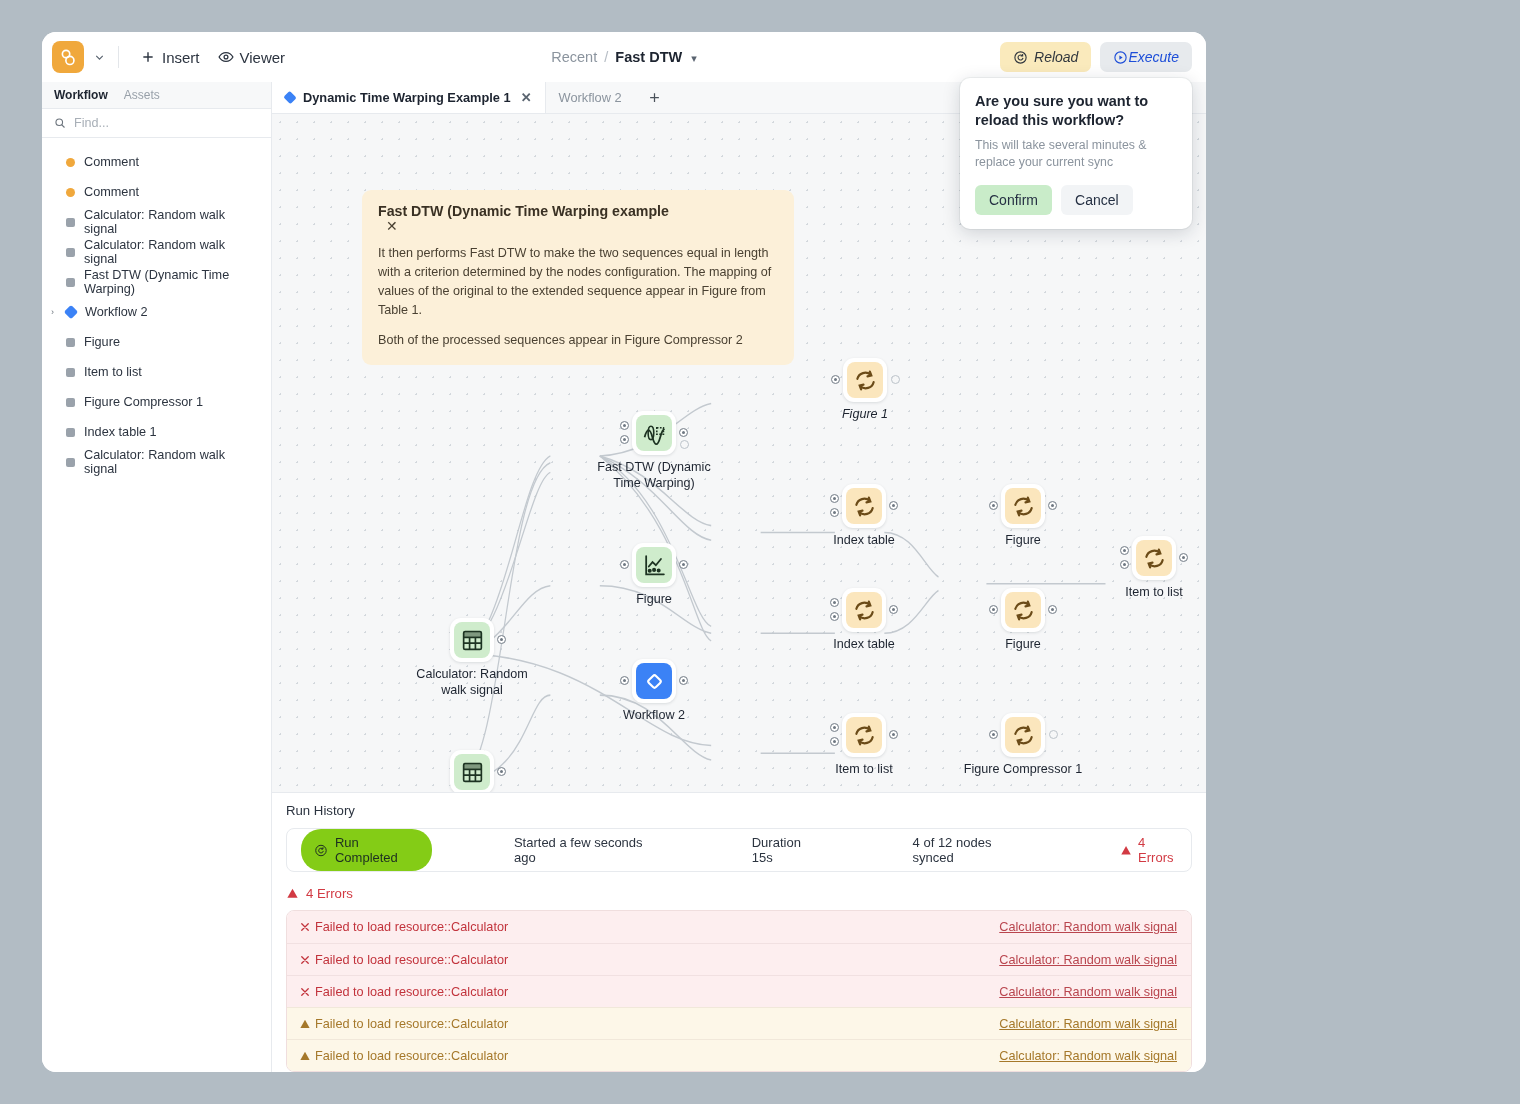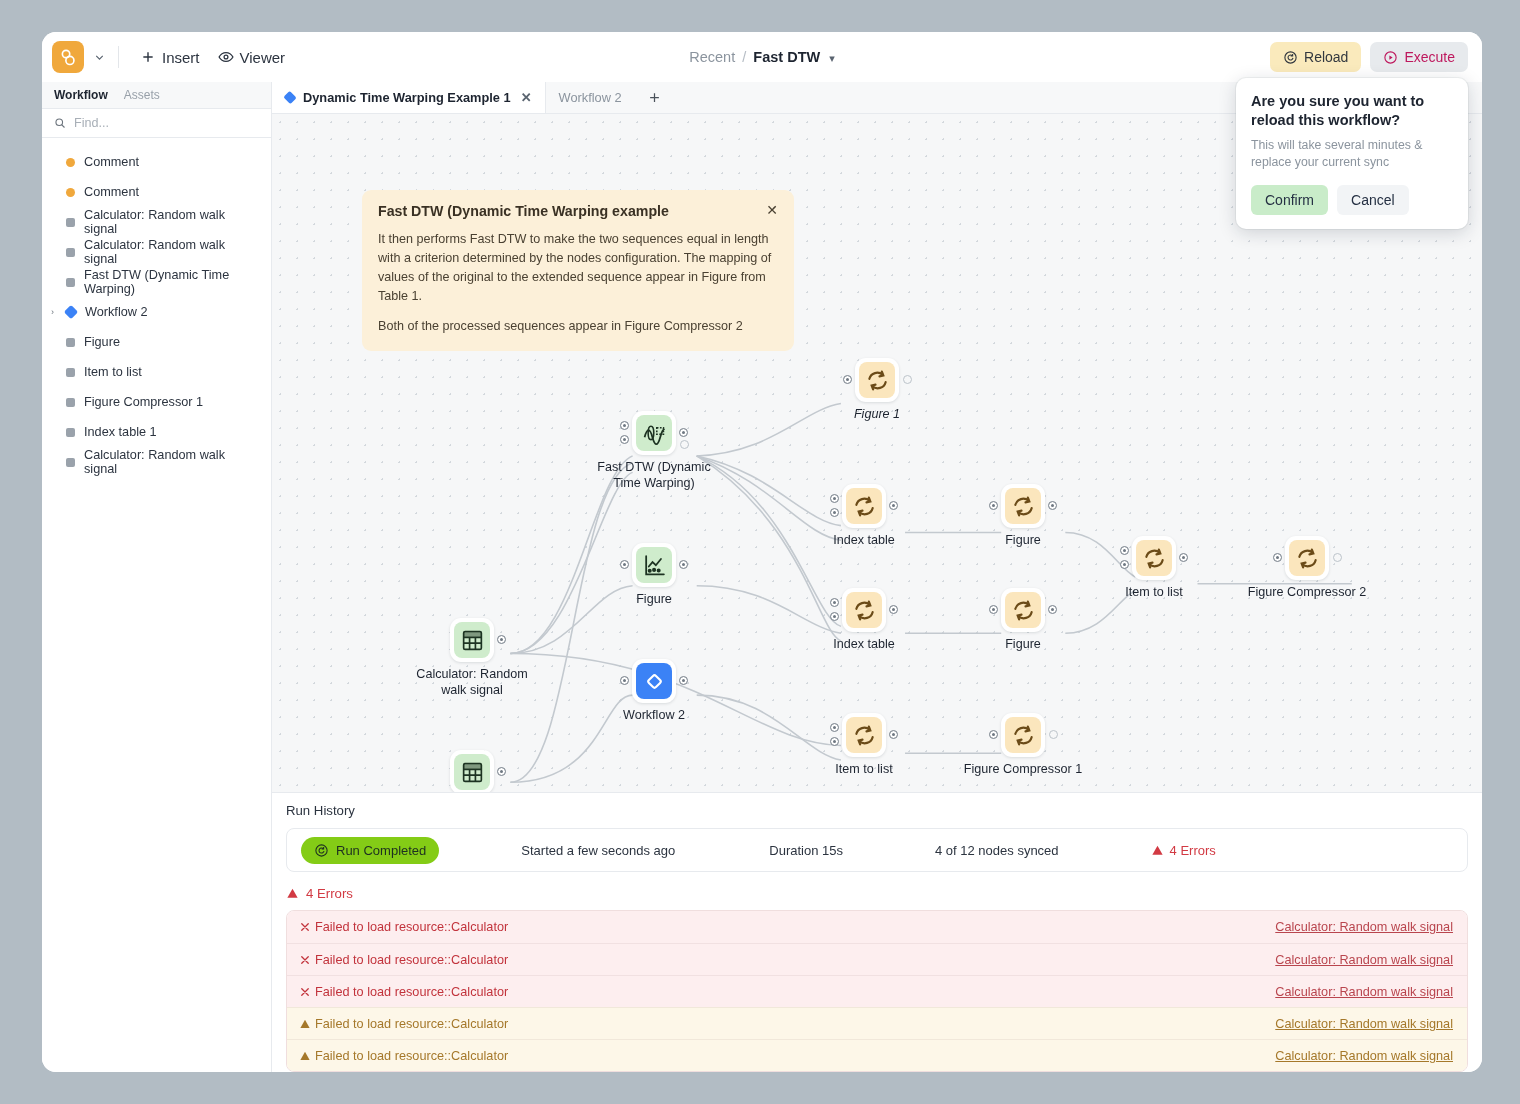--- a/index.html
+++ b/index.html
@@ -5,21 +5,21 @@
   * { box-sizing: border-box; margin: 0; padding: 0; }
   html, body {
     width: 1520px; height: 1104px;
     background: #b2bcc4;
     font-family: "Liberation Sans", sans-serif;
     overflow: hidden;
   }
   .app-window {
     position: absolute;
     left: 42px; top: 32px;
-    width: 1440px; height: 1040px;
+    width: 1164px; height: 1040px;
     background: #ffffff;
     border-radius: 14px;
     overflow: hidden;
     display: flex;
     flex-direction: column;
   }
 
   
   .topbar {
     height: 50px;
@@ -55,30 +55,30 @@
     font-size: 14.5px;
     pointer-events: none;
   }
   .breadcrumb span { pointer-events: auto; }
   .bc-recent { color: #8b949e; }
   .bc-sep { color: #b5bcc4; margin: 0 3px; }
   .bc-current { color: #1d2430; font-weight: bold; }
   .bc-caret { color: #5a6470; margin-left: 5px; font-size: 11px; }
   .topbar-right {
     margin-left: auto;
-    display: flex; gap: 9px;
+    display: flex; gap: 9px; font-style: italic;
   }
   .btn-reload {
     display: flex; align-items: center; gap: 6px;
     background: #faeabc; color: #32383f;
     font-size: 14px; padding: 7px 13px; border-radius: 7px;
   }
   .btn-execute {
-    display: flex; align-items: center; gap: 6px;
-    background: #e7eaed; color: #be185d;
+    display: flex; align-items: center; 
+    background: #e7eaed; color: #1d4ed8;
     font-size: 14px; padding: 7px 13px; border-radius: 7px;
   }
   .btn-reload svg, .btn-execute svg { width: 15px; height: 15px; }
 
   
   .popover {
     position: absolute;
     right: 14px; top: 46px;
     width: 232px;
     background: #fff;
@@ -165,21 +165,21 @@
     background-size: 17px 17px;
     overflow: hidden;
   }
   .note {
     position: absolute; left: 90px; top: 76px;
     width: 432px;
     background: #fcf0d9;
     border-radius: 9px;
     padding: 13px 16px 16px;
   }
-  .note-head { display: flex; align-items: flex-start; }
+  .note-head { display: flex; align-items: flex-start; flex-direction: column; }
   .note-title { font-size: 14.2px; font-weight: bold; color: #3a3124; flex: 1; }
   .note-x { font-size: 14px; color: #4a4132; line-height: 1; padding-left: 8px; }
   .note-p { font-size: 12.6px; color: #4a4132; line-height: 1.5; margin-top: 11px; }
 
   .node { position: absolute; }
   .node-box {
     width: 44px; height: 44px;
     border-radius: 11px;
     background: #fff;
     padding: 4px;
@@ -447,21 +447,21 @@
         <div class="note">
           <div class="note-head">
             <div class="note-title">Fast DTW (Dynamic Time Warping example</div>
             <div class="note-x">✕</div>
           </div>
           <div class="note-p">It then performs Fast DTW to make the two sequences equal in length with a criterion determined by the nodes configuration. The mapping of values of the original to the extended sequence appear in Figure from Table 1.</div>
           <div class="note-p">Both of the processed sequences appear in Figure Compressor 2</div>
         </div>
 
         <div id="nodes-layer">
-            <div class="node" style="left: 583px; top: 244px; font-style: italic;">
+            <div class="node" style="left: 571px; top: 244px; font-style: italic;">
               <div class="node-box">
                 <div class="node-inner orange">
                   <svg viewBox="0 0 24 24" fill="none" stroke="#6b4b18" stroke-width="2.1" stroke-linecap="round">
                     <path d="M4.2 10.4A7.8 7.8 0 0 1 17 6.6"></path>
                     <path d="M19.8 13.6A7.8 7.8 0 0 1 7 17.4"></path>
                     <path d="M16.2 3.4L17.6 7.1 13.9 8"></path>
                     <path d="M7.8 20.6L6.4 16.9 10.1 16"></path>
                   </svg>
                 </div>
                 <div class="port filled" style="left:-12px; top:17px;"></div>

